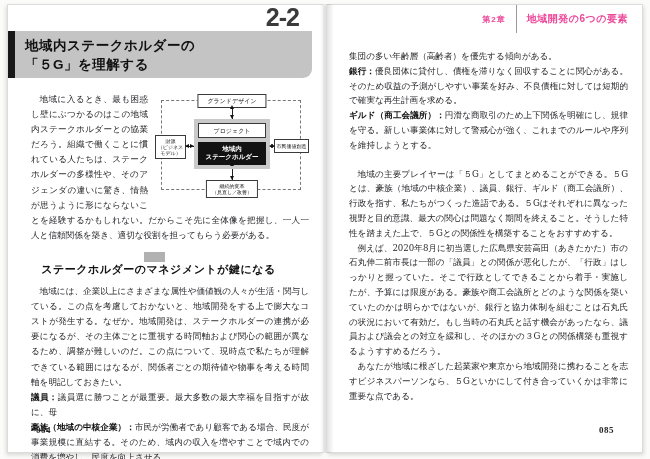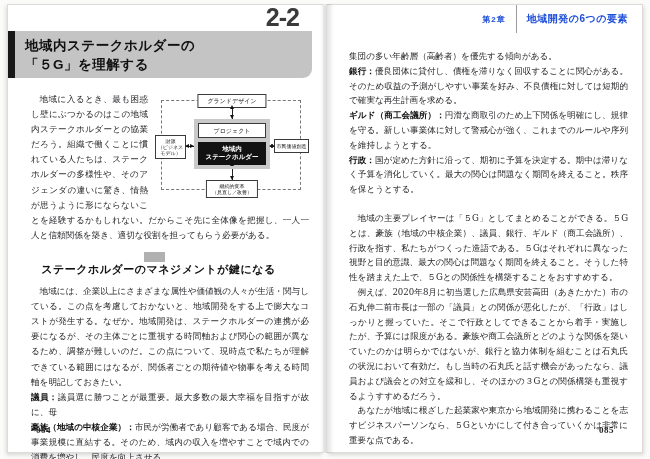--- a/index.html
+++ b/index.html
@@ -89,21 +89,21 @@
   .tri { position:absolute; width:0; height:0; z-index:4; }
   .tri-up    { border-left:2.5px solid transparent; border-right:2.5px solid transparent; border-bottom:4px solid #111; }
   .tri-down  { border-left:2.5px solid transparent; border-right:2.5px solid transparent; border-top:4px solid #111; }
   .tri-left  { border-top:2.5px solid transparent; border-bottom:2.5px solid transparent; border-right:4px solid #111; }
   .tri-right { border-top:2.5px solid transparent; border-bottom:2.5px solid transparent; border-left:4px solid #111; }
 
   
   .chap-header {
     position:absolute; top:0; right:14px; height:28px;
     display:flex; align-items:center;
-    font-family:"Liberation Sans", sans-serif; font-weight:bold; color:#1d4ed8;
+    font-family:"Liberation Sans", sans-serif; font-weight:bold; color:#ec4899;
   }
   .chap-num { font-size:8px; margin-right:10px; letter-spacing:1px; }
   .chap-divider { width:1px; height:28px; background:#9a9a9a; margin-right:10px; }
   .chap-title { font-size:10px; letter-spacing:.5px; }
   .content-r {
     position:absolute; top:44px; left:22px; right:14px;
     font-size:8.6px; line-height:14.8px; color:#26262a; text-align:justify;
   }
   .para-gap { height:14px; }
 </style>
@@ -193,21 +193,20 @@
     </div>
 
     <div class="content-r">
 
       <p class="def">集団の多い年齢層（高齢者）を優先する傾向がある。</p>
 
       <p class="def"><span class="term">銀行：</span><span>優良団体に貸付し、債権を滞りなく回収することに関心がある。そのため収益の予測がしやすい事業を好み、不良債権に対しては短期的で確実な再生計画を求める。</span></p>
 
       <p class="def"><span class="term">ギルド（商工会議所）：</span><span>円滑な商取引のため上下関係を明確にし、規律を守る。新しい事業体に対して警戒心が強く、これまでのルールや序列を維持しようとする。</span></p>
 
-      <p class="def"><span class="term">行政：</span><span>国が定めた方針に沿って、期初に予算を決定する。期中は滞りなく予算を消化していく。最大の関心は問題なく期間を終えること。秩序を保とうとする。</span></p>
 
       <div class="para-gap"></div>
 
       <p class="para">地域の主要プレイヤーは「５G」としてまとめることができる。５Gとは、豪族（地域の中核企業）、議員、銀行、ギルド（商工会議所）、行政を指す、私たちがつくった造語である。５Gはそれぞれに異なった視野と目的意識、最大の関心は問題なく期間を終えること。そうした特性を踏まえた上で、５Gとの関係性を構築することをおすすめする。</p>
       <p class="para">例えば、2020年8月に初当選した広島県安芸高田（あきたかた）市の石丸伸二前市長は一部の「議員」との関係が悪化したが、「行政」はしっかりと握っていた。そこで行政としてできることから着手・実施したが、予算には限度がある。豪族や商工会議所とどのような関係を築いていたのかは明らかではないが、銀行と協力体制を組むことは石丸氏の状況において有効だ。もし当時の石丸氏と話す機会があったなら、議員および議会との対立を緩和し、そのほかの３Gとの関係構築も重視するようすすめるだろう。</p>
       <p class="para">あなたが地域に根ざした起業家や東京から地域開発に携わることを志すビジネスパーソンなら、５Gといかにして付き合っていくかは非常に重要な点である。</p>
 
     </div>
 
     <div class="page-num">085</div>

